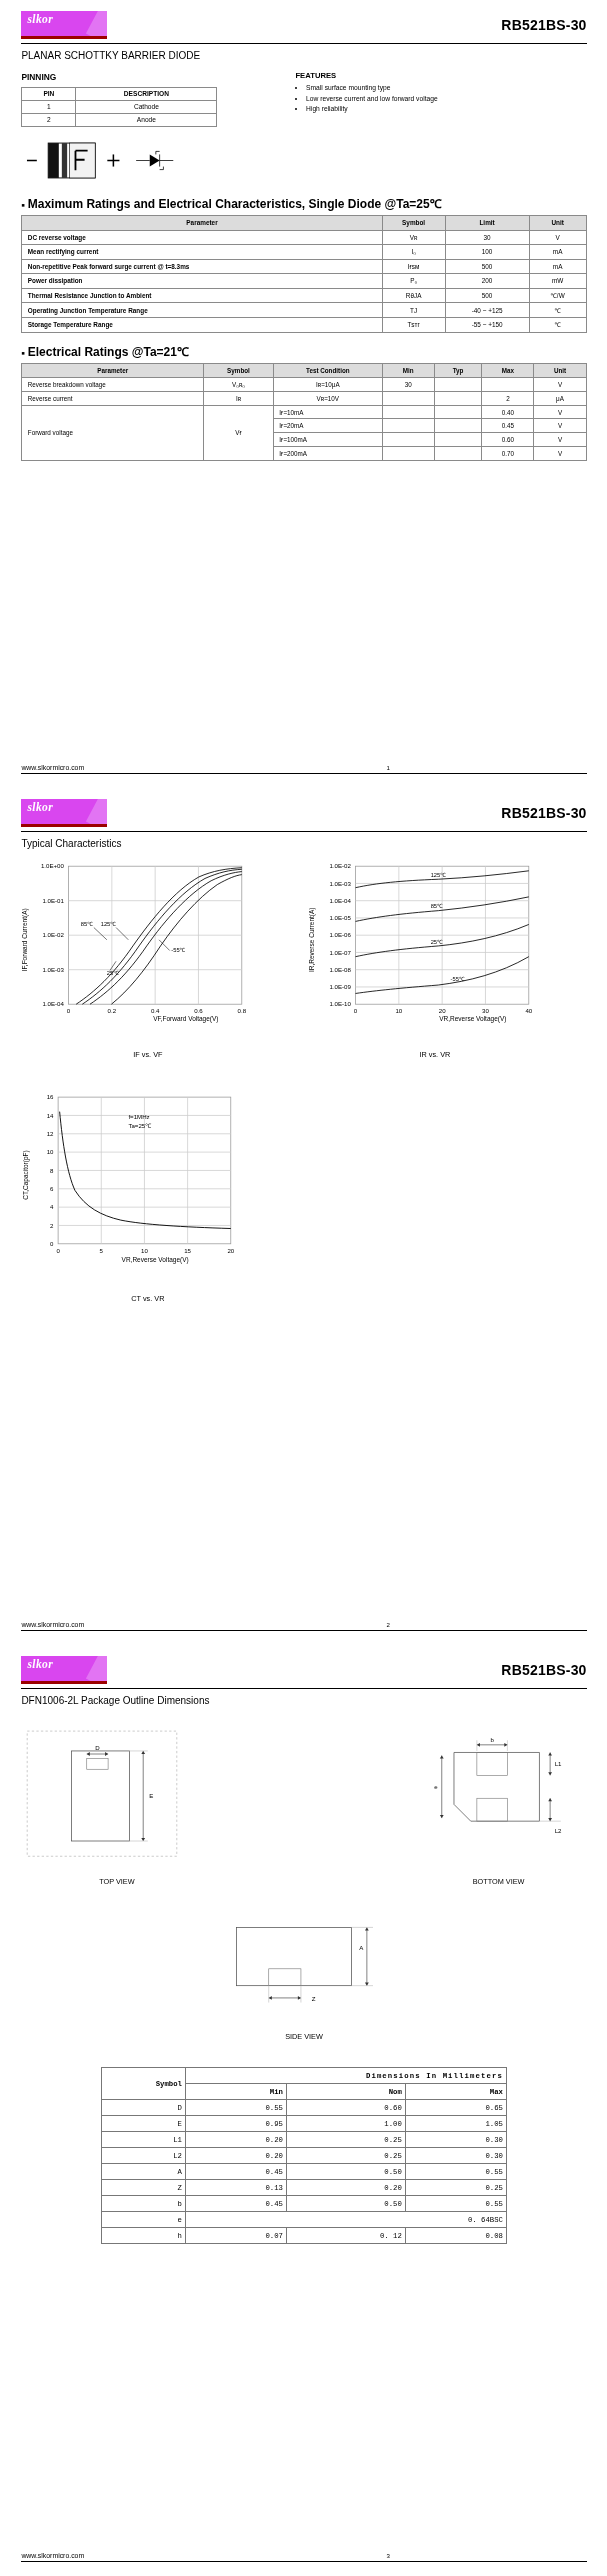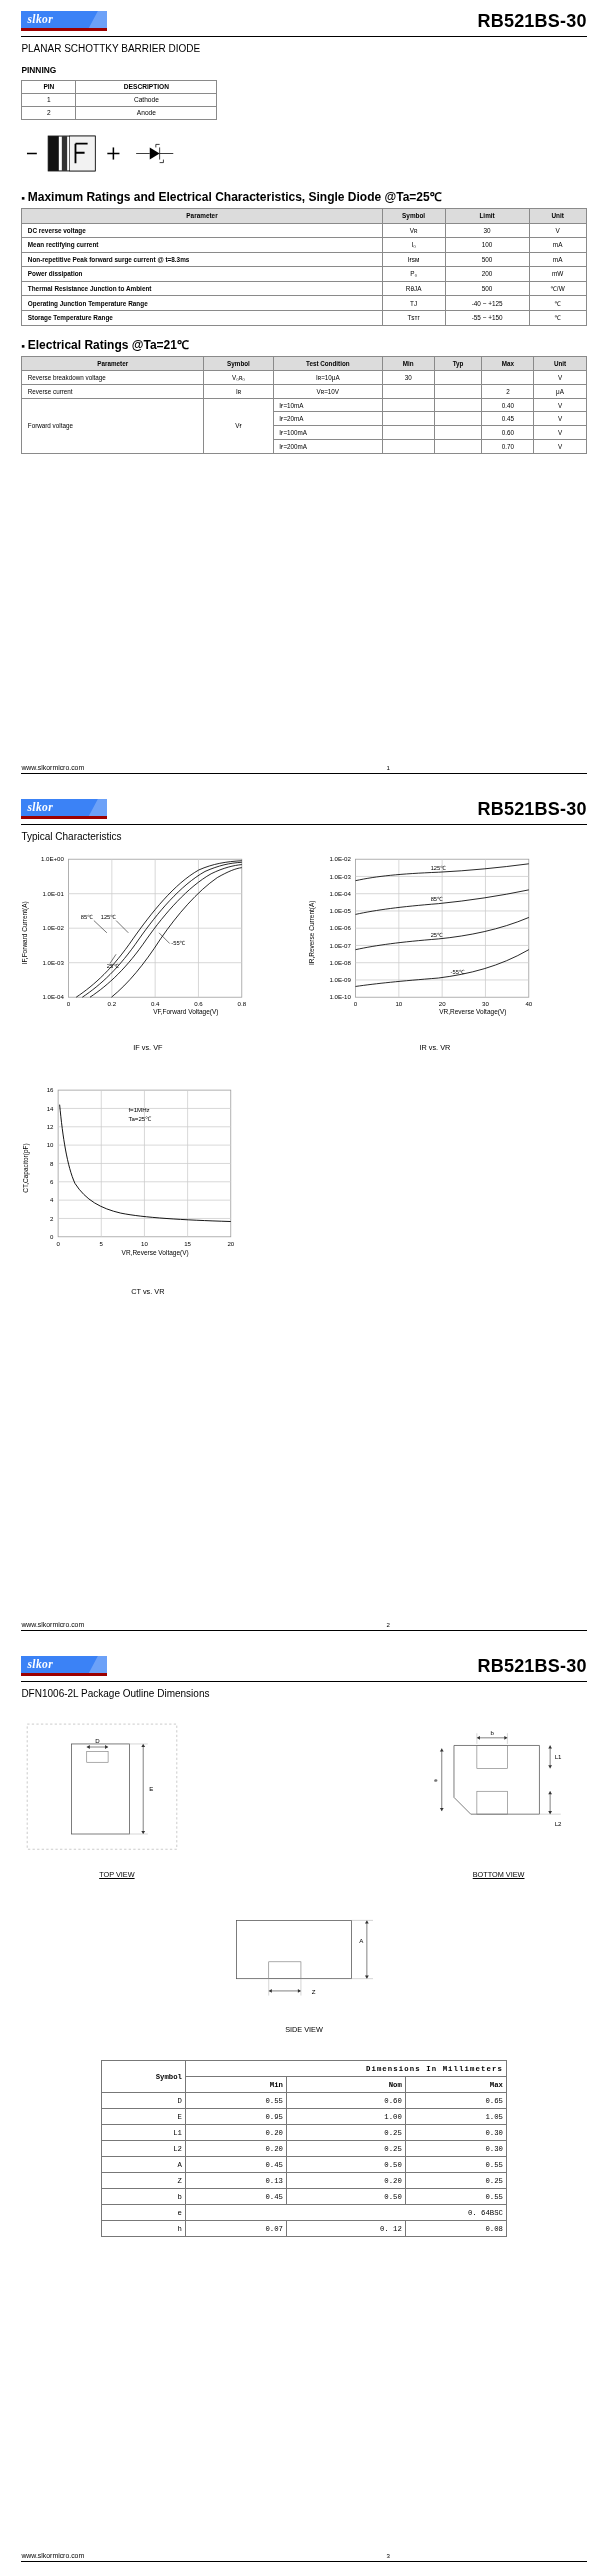--- a/index.html
+++ b/index.html
@@ -22,22 +22,22 @@
   
   .hdr {
     display: flex;
     align-items: center;
     justify-content: space-between;
     padding-top: 10.7px;
     padding-bottom: 4.6px;
   }
   .logo {
     width: 86px;
-    height: 20px;
-    background: #3b82f6;
+    height: 28px;
+    background: #d946ef;
     position: relative;
     overflow: hidden;
   }
   .logo .lg-text {
     position: absolute;
     left: 6.1px; top: 2.3px;
     color: #fff;
     font-style: italic;
     font-weight: bold;
     font-size: 11.5px;
@@ -52,21 +52,21 @@
     right: -17px; top: -13.8px;
     opacity: .25;
   }
   .logo .lg-bar {
     position: absolute;
     left: 0; bottom: 0;
     width: 100%; height: 3.1px;
     background: #9c0000;
   }
   .part-no {
-    font-size: 18px;
+    font-size: 14px;
     font-weight: bold;
     letter-spacing: 0.2px;
   }
   .hdr-rule {
     border-bottom: 1.2px solid #000;
     margin-bottom: 6.1px;
   }
 
   .doc-title {
     font-size: 10px;
@@ -175,21 +175,20 @@
     margin-top: 12.2px;
   }
   .chart-single { width: 253px; margin-top: 32px; }
 
   
   .outline-row {
     display: flex;
     margin-top: 18.4px;
     gap: 20px;
     justify-content: space-between;
-    text-decoration: underline;
   }
   .view-cap {
     text-align: center;
     font-size: 7.3px;
     margin-top: 7.7px;
   }
   .side-wrap { margin-top: 23px; display:flex; justify-content:center; }
 
   table.dims {
     border-collapse: collapse;
@@ -268,20 +267,28 @@
             <polygon points="168,23 168,39 181,31" fill="#000" stroke="none"></polygon>
             <line x1="181" y1="23" x2="181" y2="39"></line>
             <path d="M176 23 L176 19 L181 19"></path>
             <path d="M186 39 L186 43 L181 43"></path>
             <line x1="181" y1="31" x2="199" y2="31"></line>
           </g>
         </svg>
       </div>
     </div>
 
+    <div class="col-right">
+      <div class="feat-title">FEATURES</div>
+      <ul class="feat">
+        <li>Small surface mounting type</li>
+        <li>Low reverse current and low forward voltage</li>
+        <li>High reliability</li>
+      </ul>
+    </div>
   </div>
 
   <div class="sq-title">Maximum Ratings and Electrical Characteristics, Single Diode @Ta=25℃</div>
   <table class="grid rate">
     <tbody>
         <tr>
       <th>Parameter</th>
       <th style="width:63px">Symbol</th>
       <th style="width:84px">Limit</th>
       <th style="width:57px">Unit</th>

